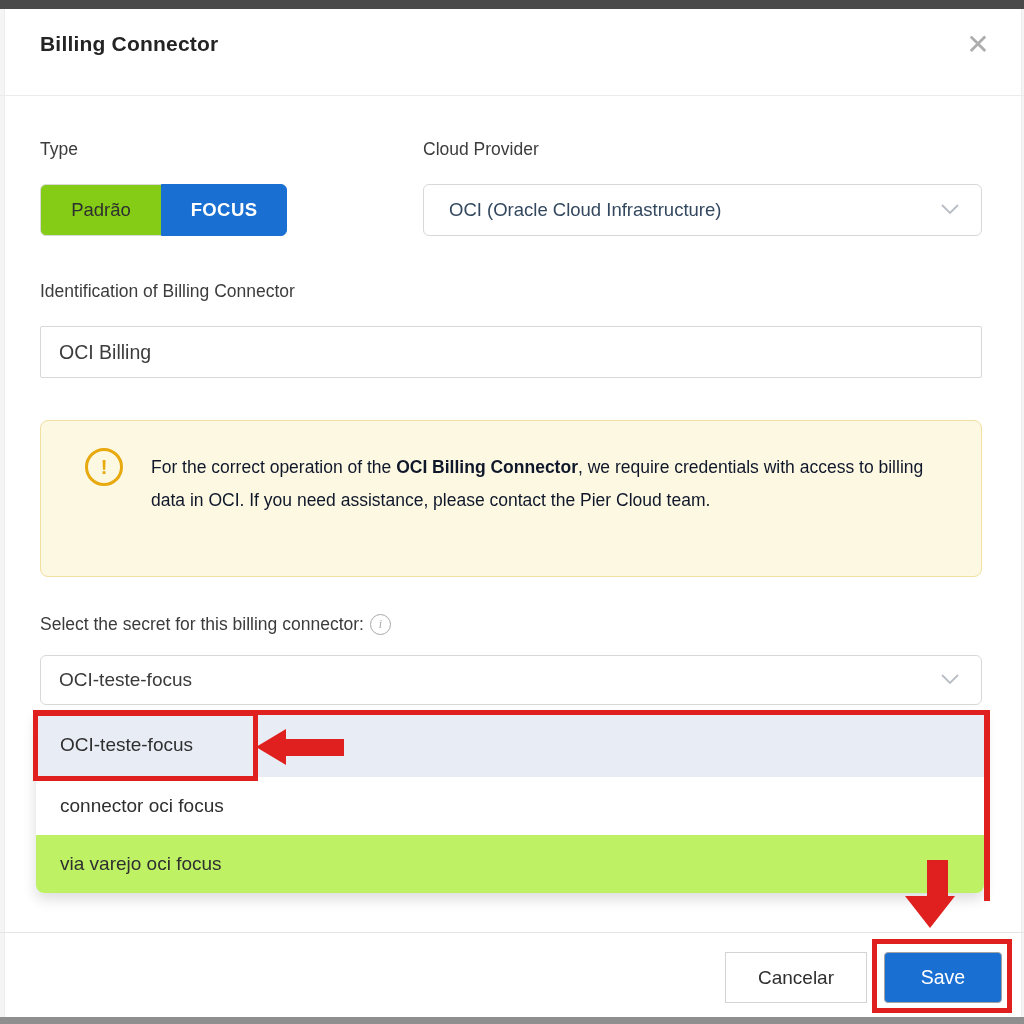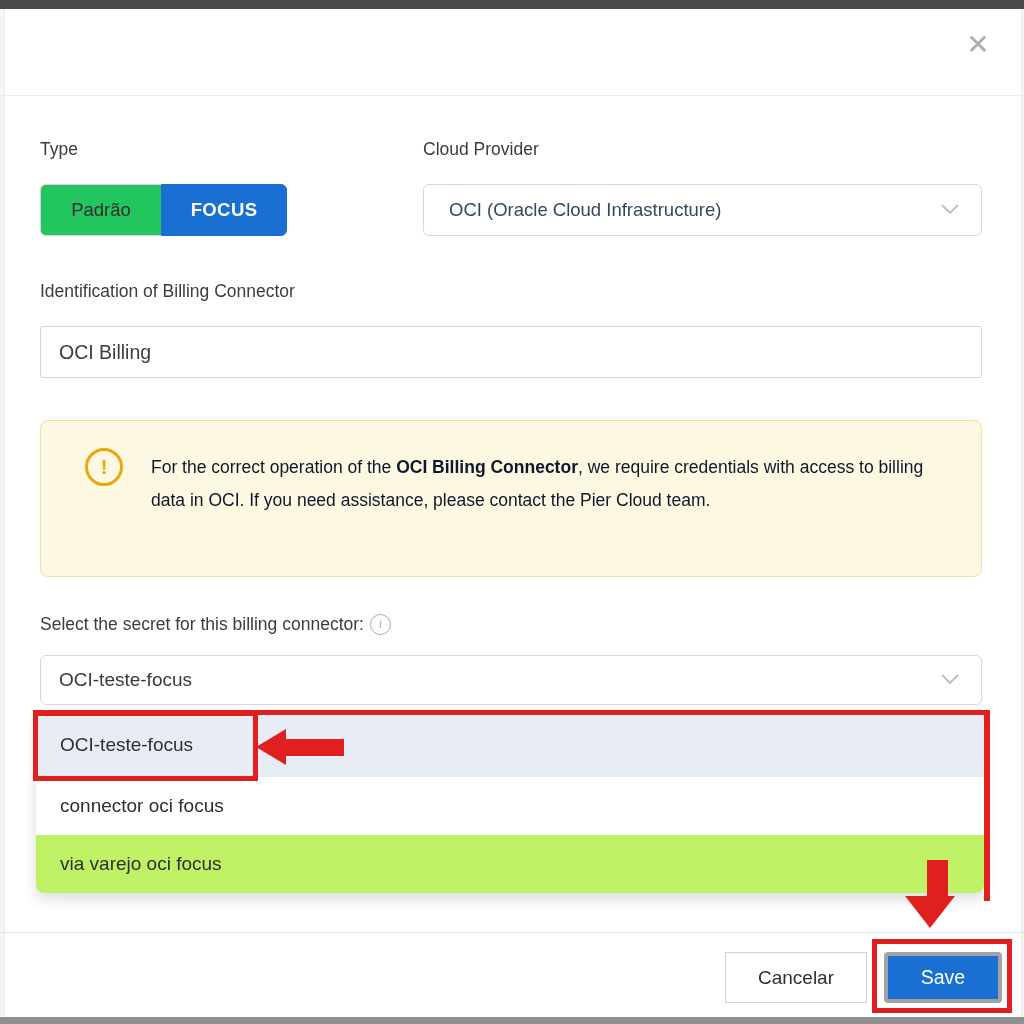--- a/index.html
+++ b/index.html
@@ -7,21 +7,21 @@
   .stage{position:relative;width:1024px;height:1024px;overflow:hidden;background:#f5f5f5;}
   .abs{position:absolute;}
   .top-edge{left:0;top:0;width:1024px;height:9px;background:#4a4a4a;}
   .bottom-edge{left:0;top:1017px;width:1024px;height:7px;background:#8f8f8f;}
   .modal{left:4px;top:9px;width:1016px;height:1008px;background:#ffffff;border-left:1px solid #ececec;border-right:1px solid #ececec;}
   .modal-title{left:40px;top:32px;font-size:21px;font-weight:700;color:#242424;letter-spacing:.2px;}
   .close-x{left:962px;top:28px;width:32px;height:32px;font-size:28px;font-weight:300;color:#adadad;display:flex;align-items:center;justify-content:center;cursor:pointer;}
   .hdr-divider{left:0;top:95px;width:1024px;height:1px;background:#ebebeb;}
   .field-label{font-size:17.5px;color:#3c3c3c;}
   .btn{box-sizing:border-box;display:flex;align-items:center;justify-content:center;font-size:18.5px;cursor:pointer;}
-  .btn-padrao{left:40px;top:184px;width:122px;height:52px;background:#22c55e;border:1px solid #d8d8d8;border-radius:6px 0 0 6px;color:#2f2f2f;}
+  .btn-padrao{left:40px;top:184px;width:122px;height:52px;background:#84cc16;border:1px solid #d8d8d8;border-radius:6px 0 0 6px;color:#2f2f2f;}
   .btn-focus{left:161px;top:184px;width:126px;height:52px;background:#1a70d2;border:1px solid #1a70d2;border-radius:0 6px 6px 0;color:#ffffff;font-weight:700;letter-spacing:.4px;}
   .select{box-sizing:border-box;background:#ffffff;border:1px solid #d8d8d8;border-radius:6px;display:flex;align-items:center;cursor:pointer;}
   .select-provider{left:423px;top:184px;width:559px;height:52px;}
   .select-provider .select-text{color:#33485f;font-size:18.5px;padding-left:25px;}
   .select-secret{left:40px;top:655px;width:942px;height:50px;}
   .select-secret .select-text{color:#3a3a3a;font-size:19px;padding-left:18px;}
   .chevron{position:absolute;right:22px;top:50%;transform:translateY(-50%);}
   .text-input{left:40px;top:326px;width:942px;height:52px;box-sizing:border-box;background:#ffffff;border:1px solid #d8d8d8;border-radius:2px;display:flex;align-items:center;}
   .text-input .val{color:#3d3d3d;font-size:19.5px;padding-left:18px;}
   .alert{left:40px;top:420px;width:942px;height:157px;box-sizing:border-box;background:#fdf8e2;border:1px solid #f1e0a0;border-radius:8px;}
@@ -38,36 +38,37 @@
   .anno{pointer-events:none;z-index:50;}
   .big-red-box{left:33px;top:710px;width:951px;height:186px;border-top:5px solid #e01f1f;border-right:6px solid #e01f1f;}
   .inner-red-box{left:33px;top:711px;width:215px;height:60px;border:5px solid #e01f1f;}
   .arrow-left-stem{left:286px;top:739px;width:58px;height:17px;background:#e01f1f;}
   .arrow-left-head{left:256px;top:729px;width:0;height:0;border-top:18px solid transparent;border-bottom:18px solid transparent;border-right:30px solid #e01f1f;}
   .arrow-down-stem{left:927px;top:860px;width:21px;height:36px;background:#e01f1f;}
   .arrow-down-head{left:905px;top:896px;width:0;height:0;border-left:25px solid transparent;border-right:25px solid transparent;border-top:32px solid #e01f1f;}
   .save-red-box{left:872px;top:939px;width:130px;height:64px;border:5px solid #e01f1f;}
   .ftr-divider{left:0;top:932px;width:1024px;height:1px;background:#e5e5e5;}
   .btn-cancel{left:725px;top:952px;width:142px;height:51px;background:#ffffff;border:1px solid #d4d4d4;border-radius:0;color:#2f2f2f;font-size:19px;}
-  .btn-save{left:884px;top:952px;width:118px;height:51px;background:#1a70d2;border:4px solid #a3a3a3;border-radius:4px;color:#ffffff;font-size:19.5px;}
+  .btn-save{left:884px;top:952px;width:118px;height:51px;background:#1a70d2;border:1px solid #a3a3a3;border-radius:4px;color:#ffffff;font-size:19.5px;}
   .lbl-type{left:40px;top:139px;}
   .lbl-provider{left:423px;top:139px;}
   .lbl-ident{left:40px;top:281px;}
   .lbl-secret{left:40px;top:614px;display:flex;align-items:center;}
 </style>
 </head>
 <body>
 
 <div class="stage">
 
   <div class="abs top-edge"></div>
   <div class="abs bottom-edge"></div>
 
   <div class="abs modal"></div>
 
+  <div class="abs modal-title">Billing Connector</div>
   <div class="abs close-x">✕</div>
   <div class="abs hdr-divider"></div>
 
   <div class="abs field-label lbl-type">Type</div>
   <div class="abs btn btn-padrao">
     <span>Padrão</span>
   </div>
   <div class="abs btn btn-focus">
     <span>FOCUS</span>
   </div>

